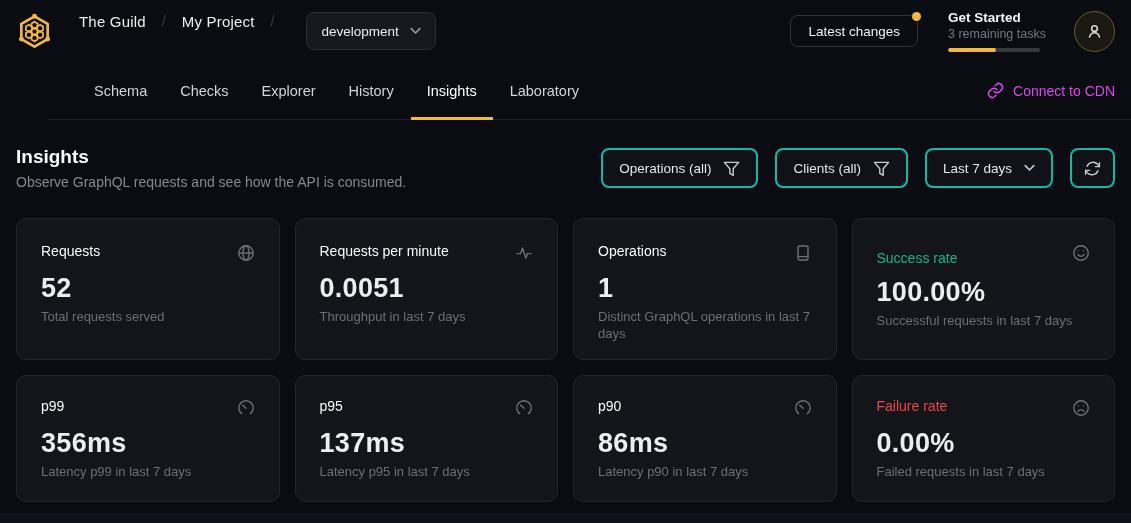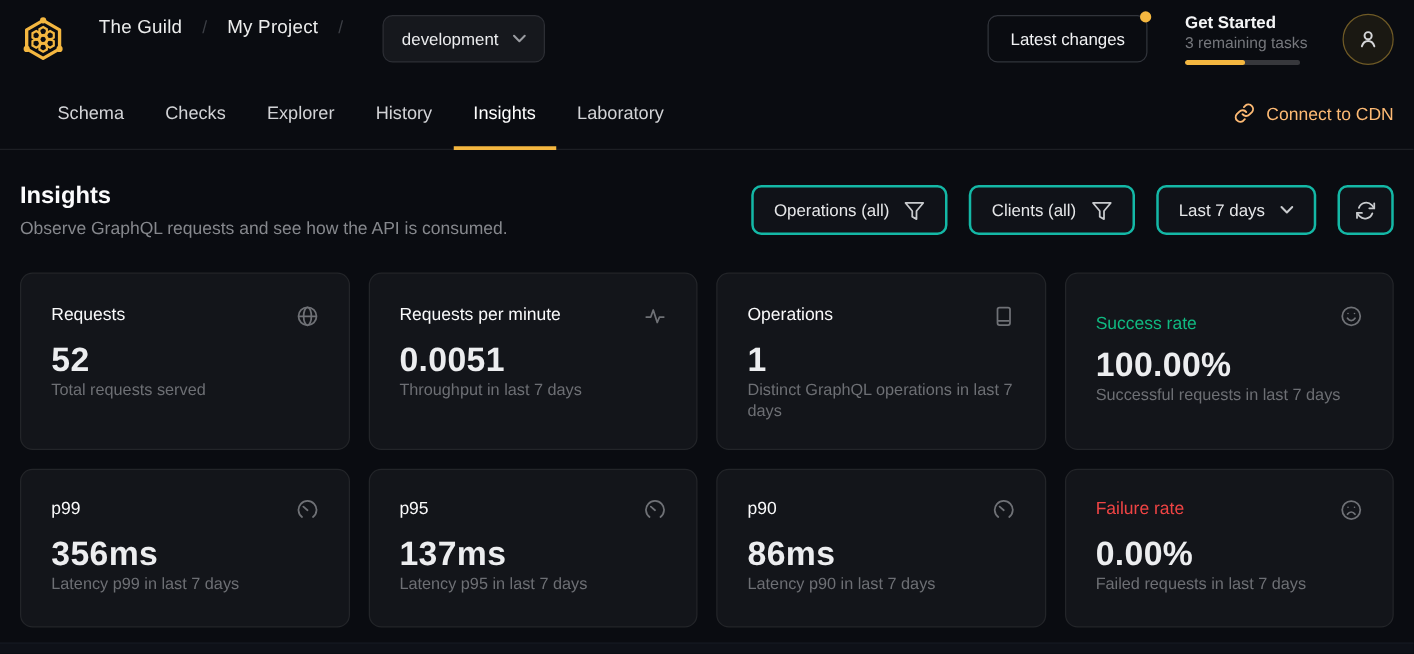--- a/index.html
+++ b/index.html
@@ -20,47 +20,47 @@
   .crumb-sep { color:#3c3f45; font-size:14px; margin:0 16px; }
   .target-btn {
     margin-left:16px; display:flex; align-items:center; gap:11px;
     background:#16181d; border:1px solid #2c2e34; border-radius:8px;
     height:38px; padding:5px 14px; color:#ebecee; font-size:13.5px; cursor:pointer;
   }
   .target-btn .chev { color:#9a9ca1; }
   .topbar-right { margin-left:auto; display:flex; align-items:center; gap:30px; }
   .latest-btn {
     position:relative; background:transparent; border:1px solid #31343b;
-    border-radius:8px; height:38px; padding:0 17px; color:#f1f2f4;
+    border-radius:8px; height:32px; padding:0 17px; color:#f1f2f4;
     font-size:13.5px; display:flex; align-items:center; cursor:pointer;
   }
   .latest-dot { position:absolute; top:-4px; right:-4px; width:9px; height:9px;
     border-radius:50%; background:#f4b740; }
   .get-started { width:96px; }
   .gs-title { font-size:13.5px; font-weight:700; color:#f4f5f6; }
   .gs-sub { font-size:12.5px; color:#75777c; margin-top:2px; white-space:nowrap; }
   .gs-bar { margin-top:7px; height:4px; width:92px; background:#37383c; border-radius:2px; overflow:hidden; }
   .gs-fill { height:100%; background:#f4b740; border-radius:2px; }
   .avatar {
     width:41px; height:41px; border-radius:50%; background:#1a1812;
     border:1.5px solid #6f5a26; display:flex; align-items:center; justify-content:center;
     color:#d5d6d8; cursor:pointer;
   }
 
   
   .nav { display:flex; align-items:stretch; height:58px; padding:0 16px 0 46px;
-    border-bottom:1px solid #1d1f24; }
+    border-bottom:1px solid #1d1f24;margin-left:48px; }
   .tab { position:relative; display:flex; align-items:center; margin-right:33px;
     font-size:14.5px; color:#d2d3d6; cursor:pointer; background:none; border:none;
     font-family:inherit; }
   .tab.active { color:#ffffff; font-weight:500; }
   .tab.active::after { content:""; position:absolute; left:-16px; right:-16px;
     bottom:-1px; height:3px; background:#f4b740; }
   .cdn-link { margin-left:auto; display:flex; align-items:center; gap:9px;
-    color:#fdba74; font-size:14px; cursor:pointer; }
+    color:#d946ef; font-size:14px; cursor:pointer; }
 
   
   .page-head { display:flex; justify-content:space-between; align-items:center;
     padding:26px 16px 0; }
   .page-title { font-size:19px; font-weight:700; color:#fbfbfc; }
   .page-desc { font-size:14px; color:#86888d; margin-top:6px; }
   .filters { display:flex; align-items:center; gap:17px; }
   .filter-btn { display:flex; align-items:center; gap:12px; background:#101218;
     border:2px solid #14b8a6; border-radius:8px; height:40px; padding:0 16px;
     color:#e6e7e9; font-size:13.5px; cursor:pointer; font-family:inherit; }
@@ -71,21 +71,21 @@
   .cards { display:grid; grid-template-columns:repeat(4,1fr); gap:15px;
     padding:28px 16px 0; }
   .card { background:#13151a; border:1px solid #232529; border-radius:10px;
     padding:24px; height:142px; }
   .cards .card:nth-child(n+5) { height:127px; padding-top:22px; }
   .card-head { display:flex; justify-content:space-between; align-items:flex-start; }
   .card-title { font-size:14px; color:#fafafb; }
   .card-icon { color:#6f7176; margin-top:1px; }
   .card-value { font-size:27px; font-weight:700; color:#ecedef; margin-top:11px;
     letter-spacing:.3px; }
-  .card-desc { font-size:13px; color:#6d6f74; line-height:1.3; }
+  .card-desc { font-size:13px; color:#6d6f74; margin-top:5px; line-height:1.3; }
 
   .bottom-edge { position:absolute; left:0; right:0; bottom:0; height:9px;
     background:#0e1118; border-top:1px solid #151820; }
 </style>
 </head>
 <body>
 
 <header class="topbar">
   <div class="brand">
     <span>

